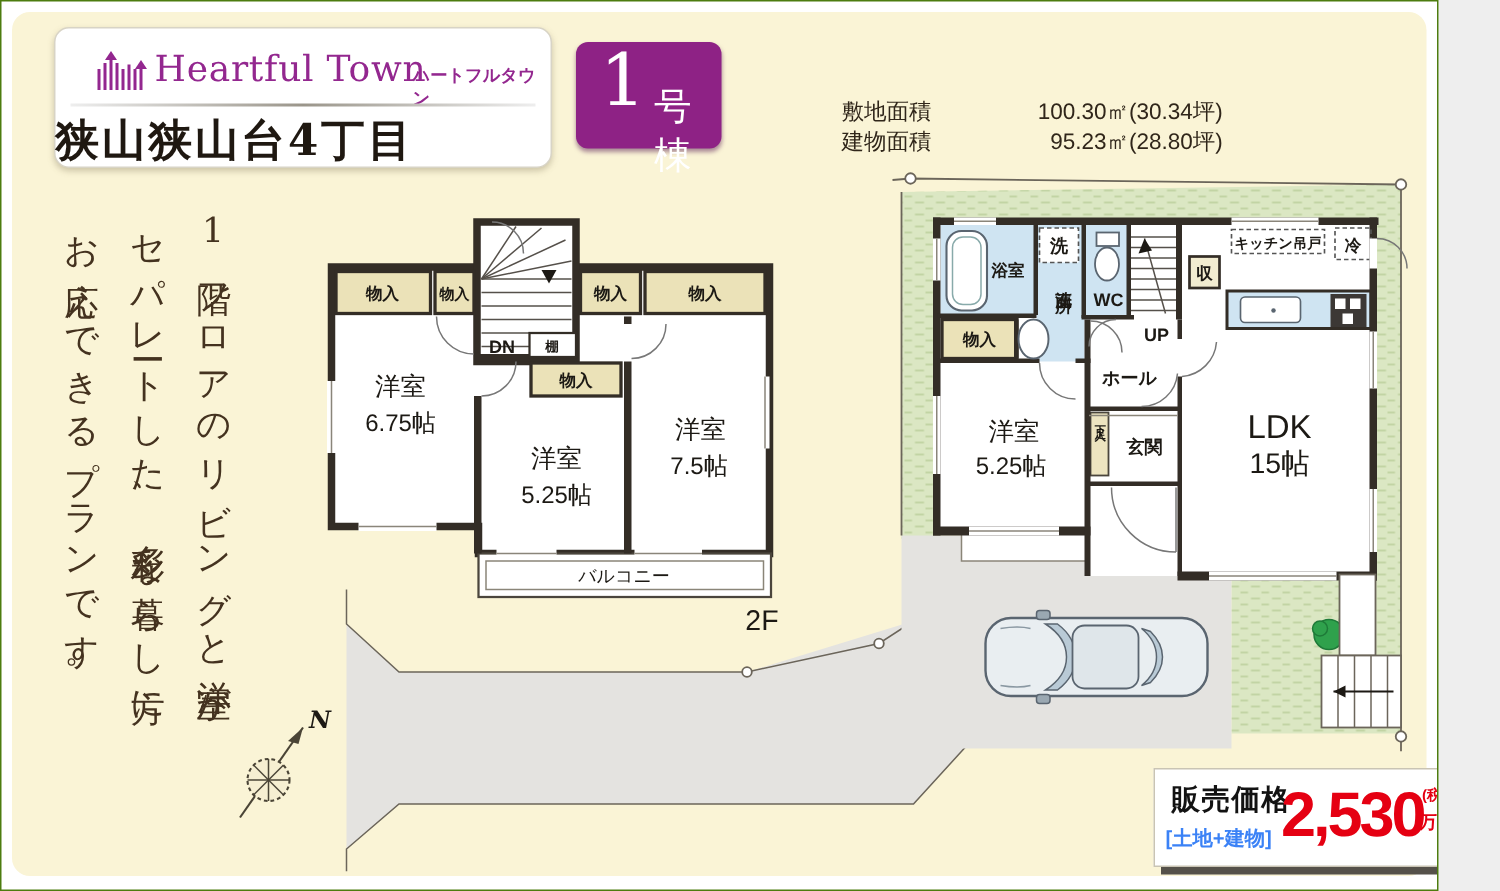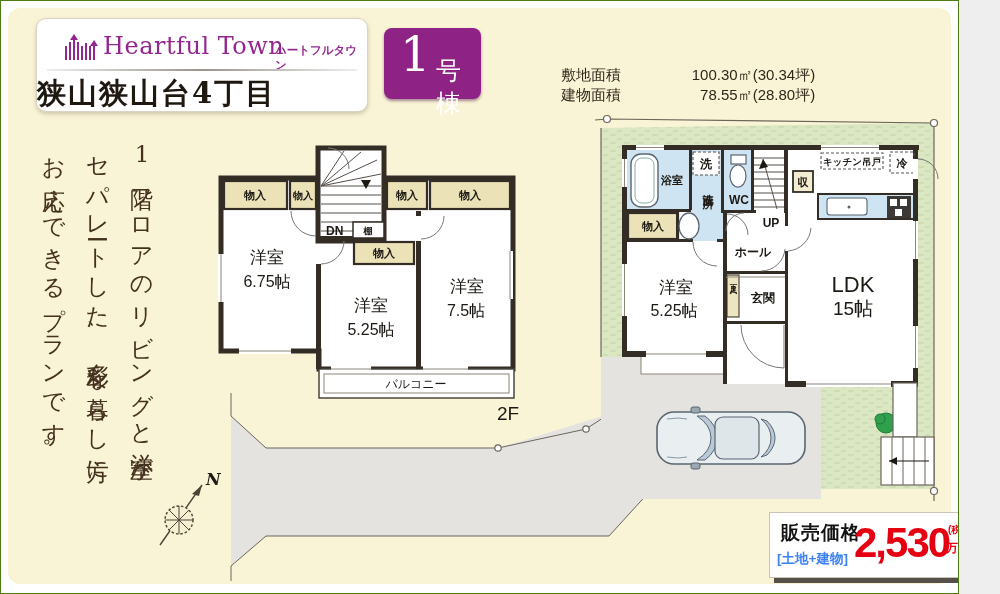--- a/index.html
+++ b/index.html
@@ -102,21 +102,21 @@
     <span class="badge-suffix">号棟</span>
   </div>
 
   <div class="area-rows">
     <div class="area-row">
       <span class="area-label">敷地面積</span>
       <span class="area-value">100.30㎡(30.34坪)</span>
     </div>
     <div class="area-row">
       <span class="area-label">建物面積</span>
-      <span class="area-value">78.55㎡(28.80坪)</span>
+      <span class="area-value">95.23㎡(28.80坪)</span>
     </div>
   </div>
 
   <div class="desc">
     <div class="desc-col">1階フロアのリビングと洋室が</div>
     <div class="desc-col">セパレートした、多彩な暮らし方に</div>
     <div class="desc-col">お応えできるプランです。</div>
   </div>
 
   <svg id="svg-road" width="440" height="190" viewBox="0 0 440 190">

